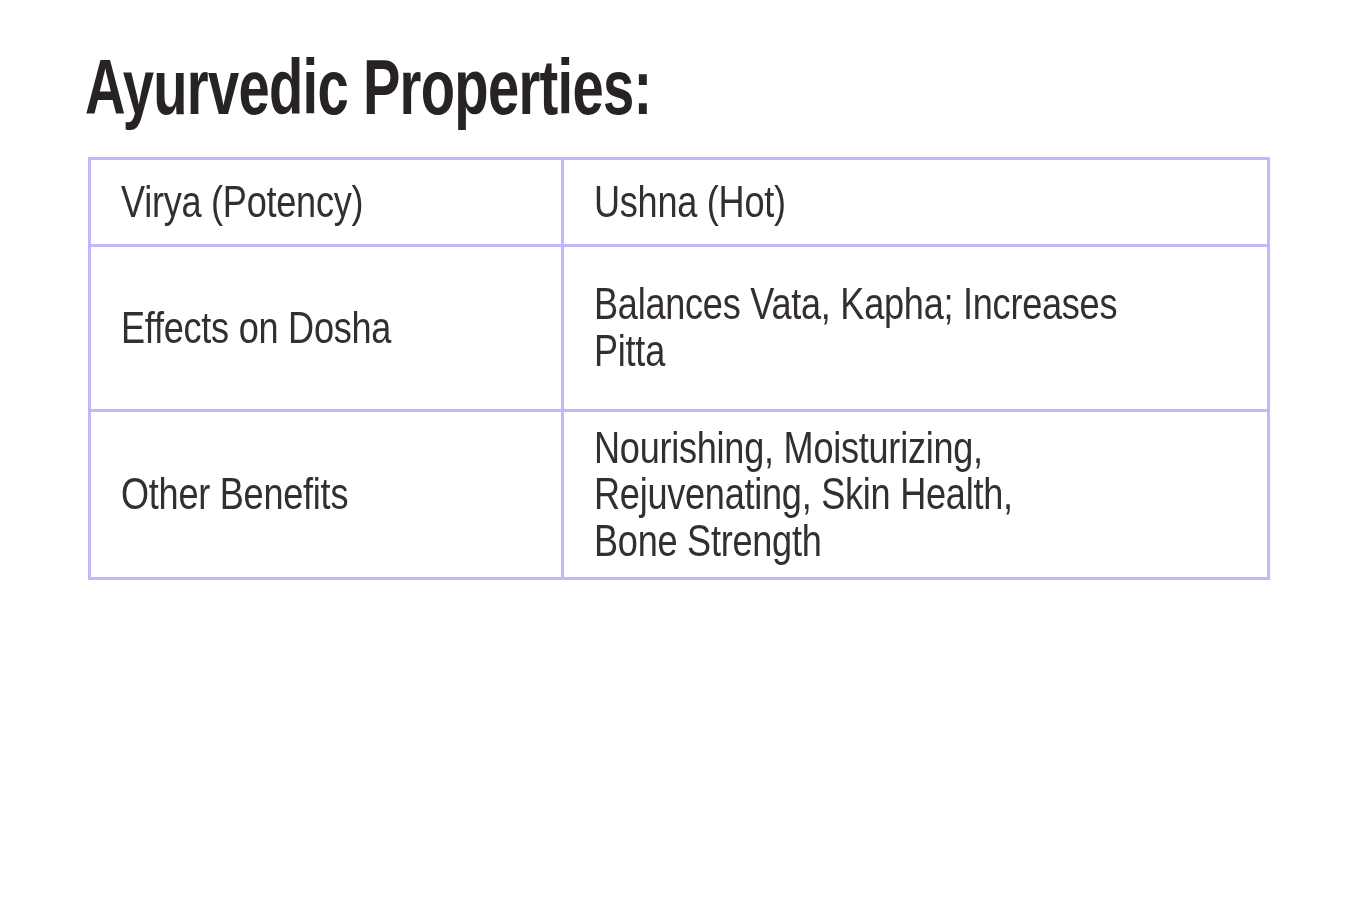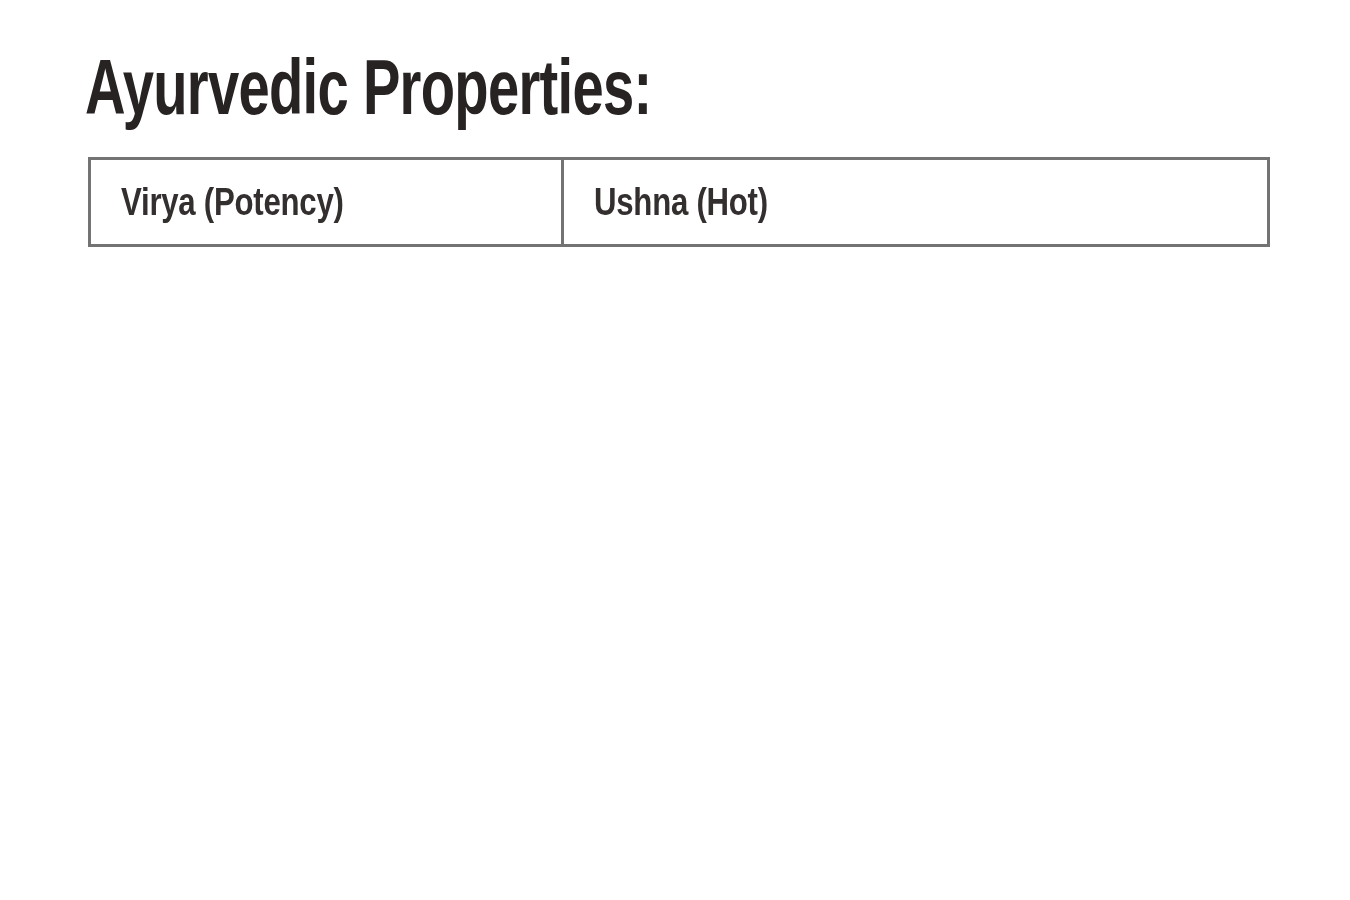--- a/index.html
+++ b/index.html
@@ -32,28 +32,27 @@
     position: absolute;
     left: 88px;
     top: 157px;
     width: 1179px;
     border-collapse: collapse;
     table-layout: fixed;
   }
   table.props col.c1 { width: 473px; }
   table.props col.c2 { width: 706px; }
   table.props td {
-    border: 3px solid #737373;
+    border: 3px solid #c4b5fd;
     vertical-align: middle;
     padding: 0 20px 0 30px;
     color: #332f2e;
-    font-size: 38px;
+    font-size: 44px;
     line-height: 1.06;
     background: #ffffff;
-    font-weight: bold;
   }
   table.props tr.r1 td { height: 84px; }
   table.props tr.r2 td { height: 94px; }
   table.props tr.r3 td { height: 90px; }
   table.props tr.r4 td { height: 88px; }
   table.props tr.r5 td { height: 162px; }
   table.props tr.r6 td { height: 165px; }
   .cell-text {
     display: inline-block;
     transform: scaleX(0.82);
@@ -76,16 +75,35 @@
       </colgroup>
     <tbody>
       <tr class="r1">
         <td>
           <span class="cell-text">Virya (Potency)</span>
         </td>
         <td>
           <span class="cell-text">Ushna (Hot)</span>
         </td>
       </tr>
+      <tr class="r5">
+        <td>
+          <span class="cell-text">Effects on Dosha</span>
+        </td>
+        <td>
+          <span class="cell-text">Balances Vata, Kapha; Increases
+Pitta</span>
+        </td>
+      </tr>
+      <tr class="r6">
+        <td>
+          <span class="cell-text">Other Benefits</span>
+        </td>
+        <td>
+          <span class="cell-text">Nourishing, Moisturizing,
+Rejuvenating, Skin Health,
+Bone Strength</span>
+        </td>
+      </tr>
     </tbody>
   </table>
 
 </div>
 
 </body></html>

